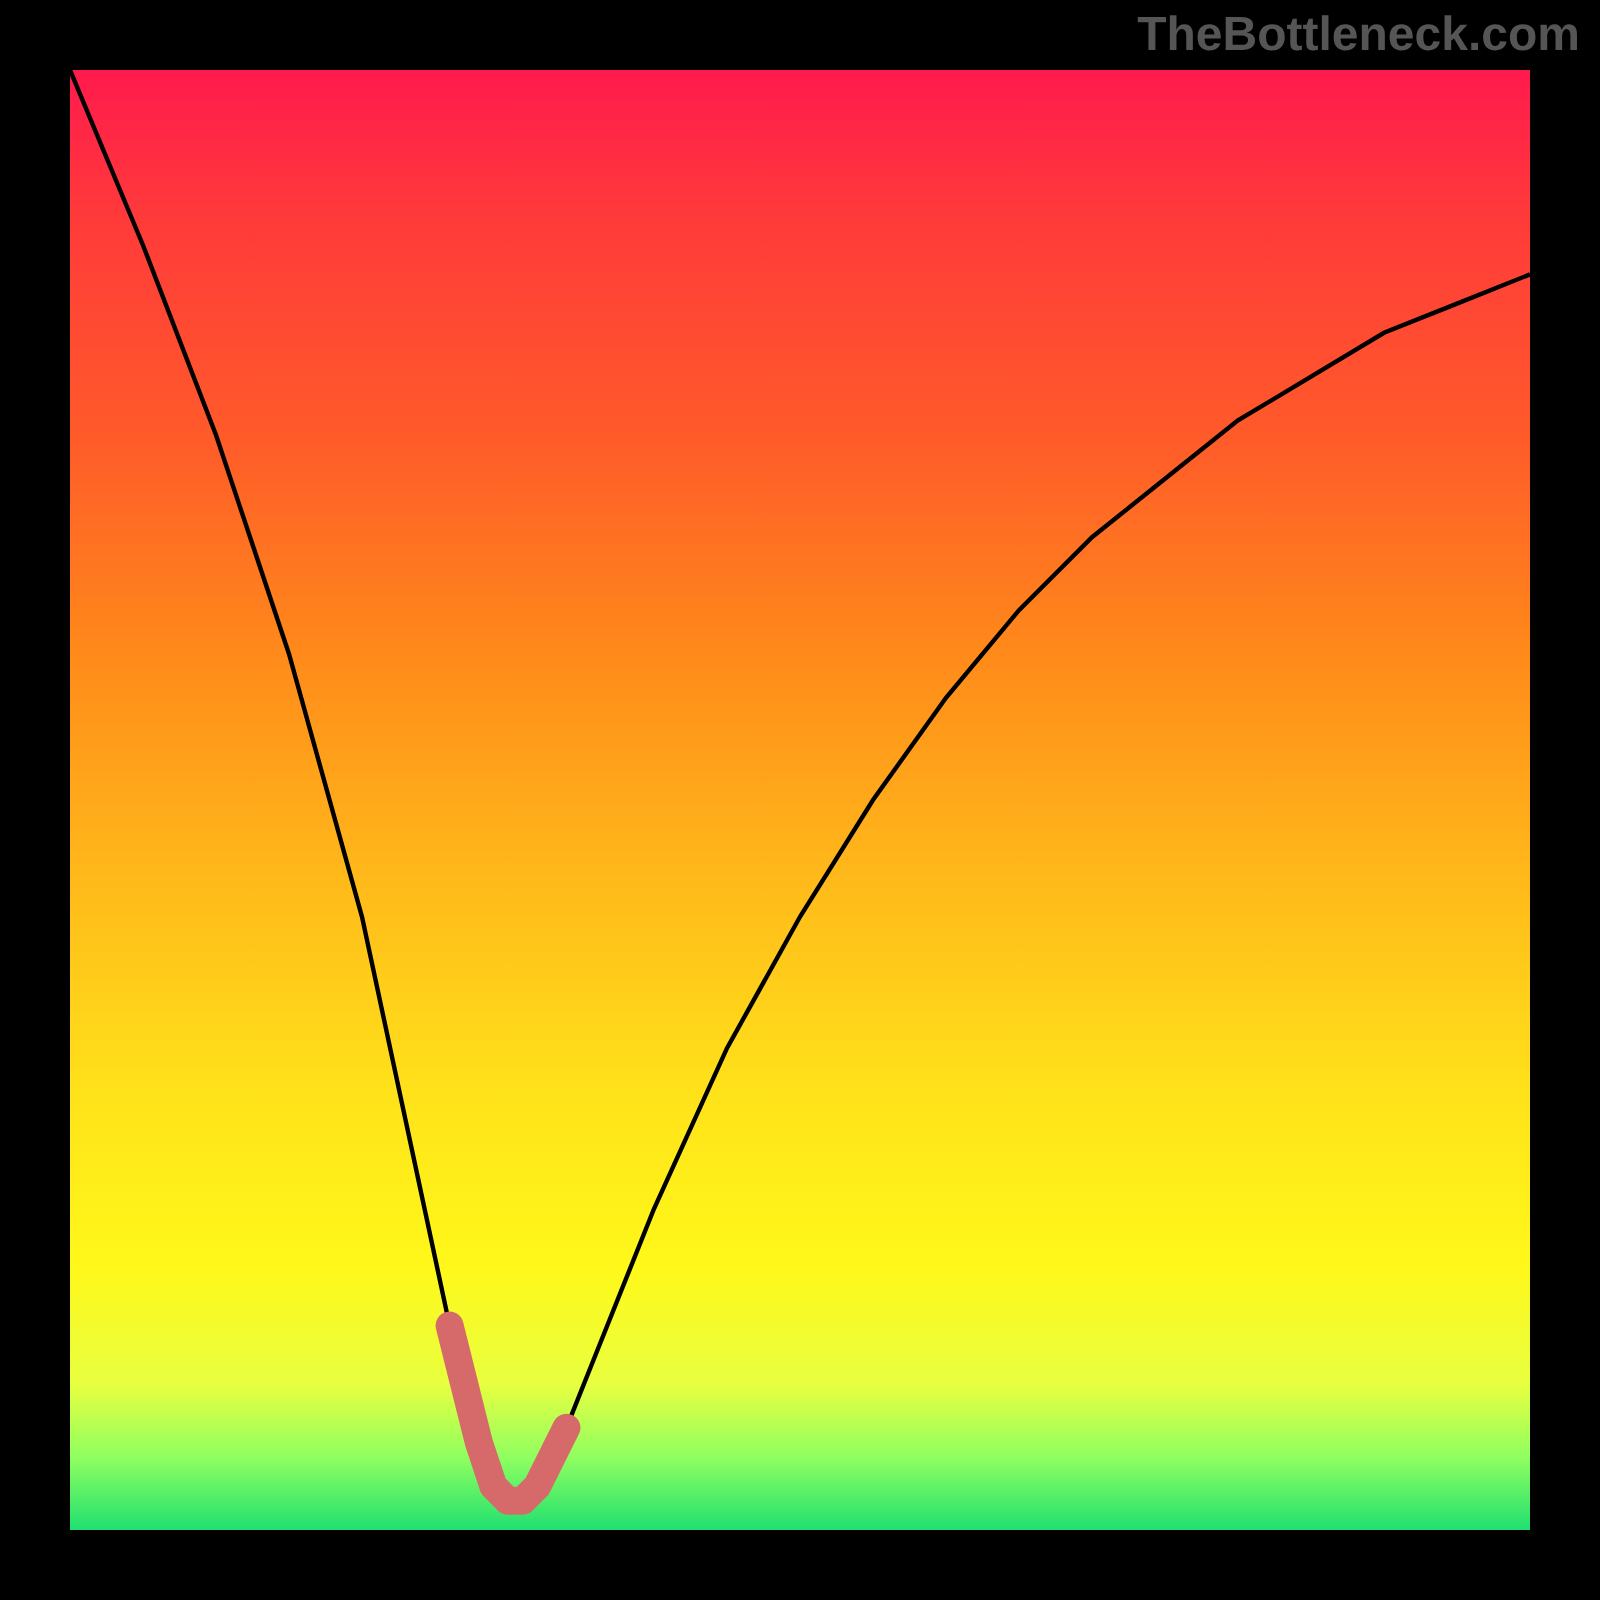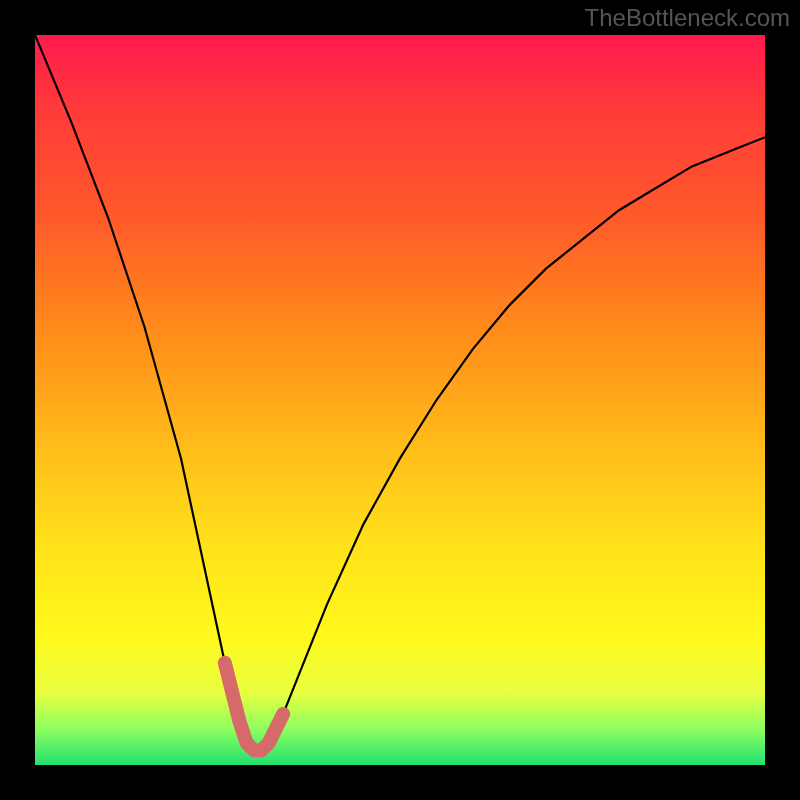--- a/index.html
+++ b/index.html
@@ -10,21 +10,21 @@
     background: #000;
     position: relative;
     font-family: Arial, sans-serif;
   }
   .watermark {
     position: absolute;
     top: 4px;
     right: 10px;
     color: #555;
     font-size: 24px;
-    font-weight: 400;
+    font-weight: 700;
     z-index: 10;
   }
   .plot-area {
     position: absolute;
     left: 35px;
     top: 35px;
     width: 730px;
     height: 730px;
     overflow: hidden;
   }

